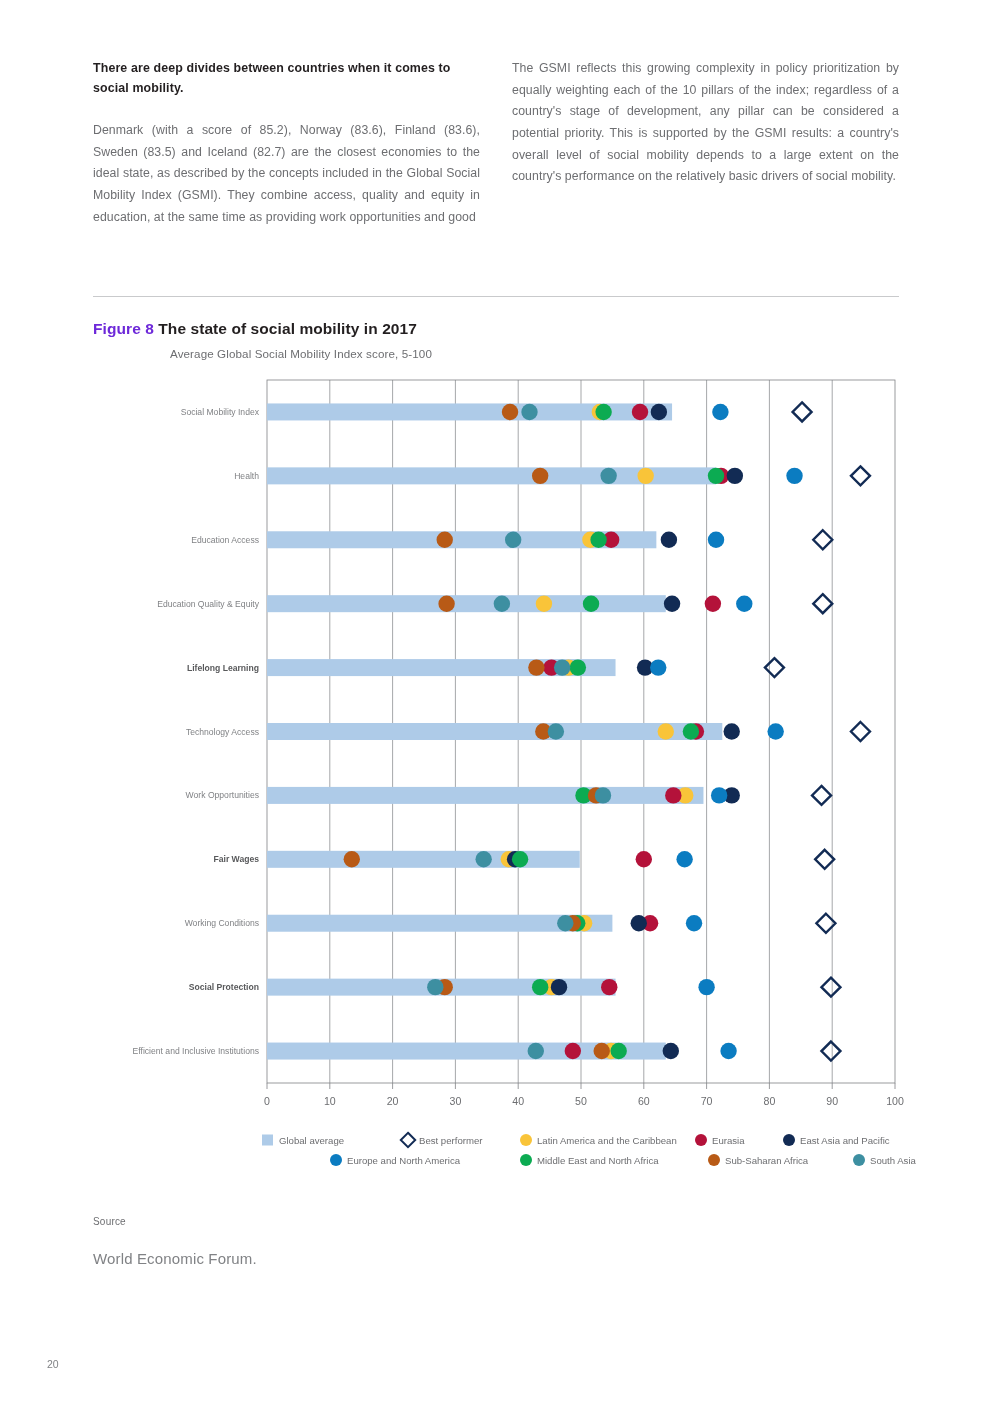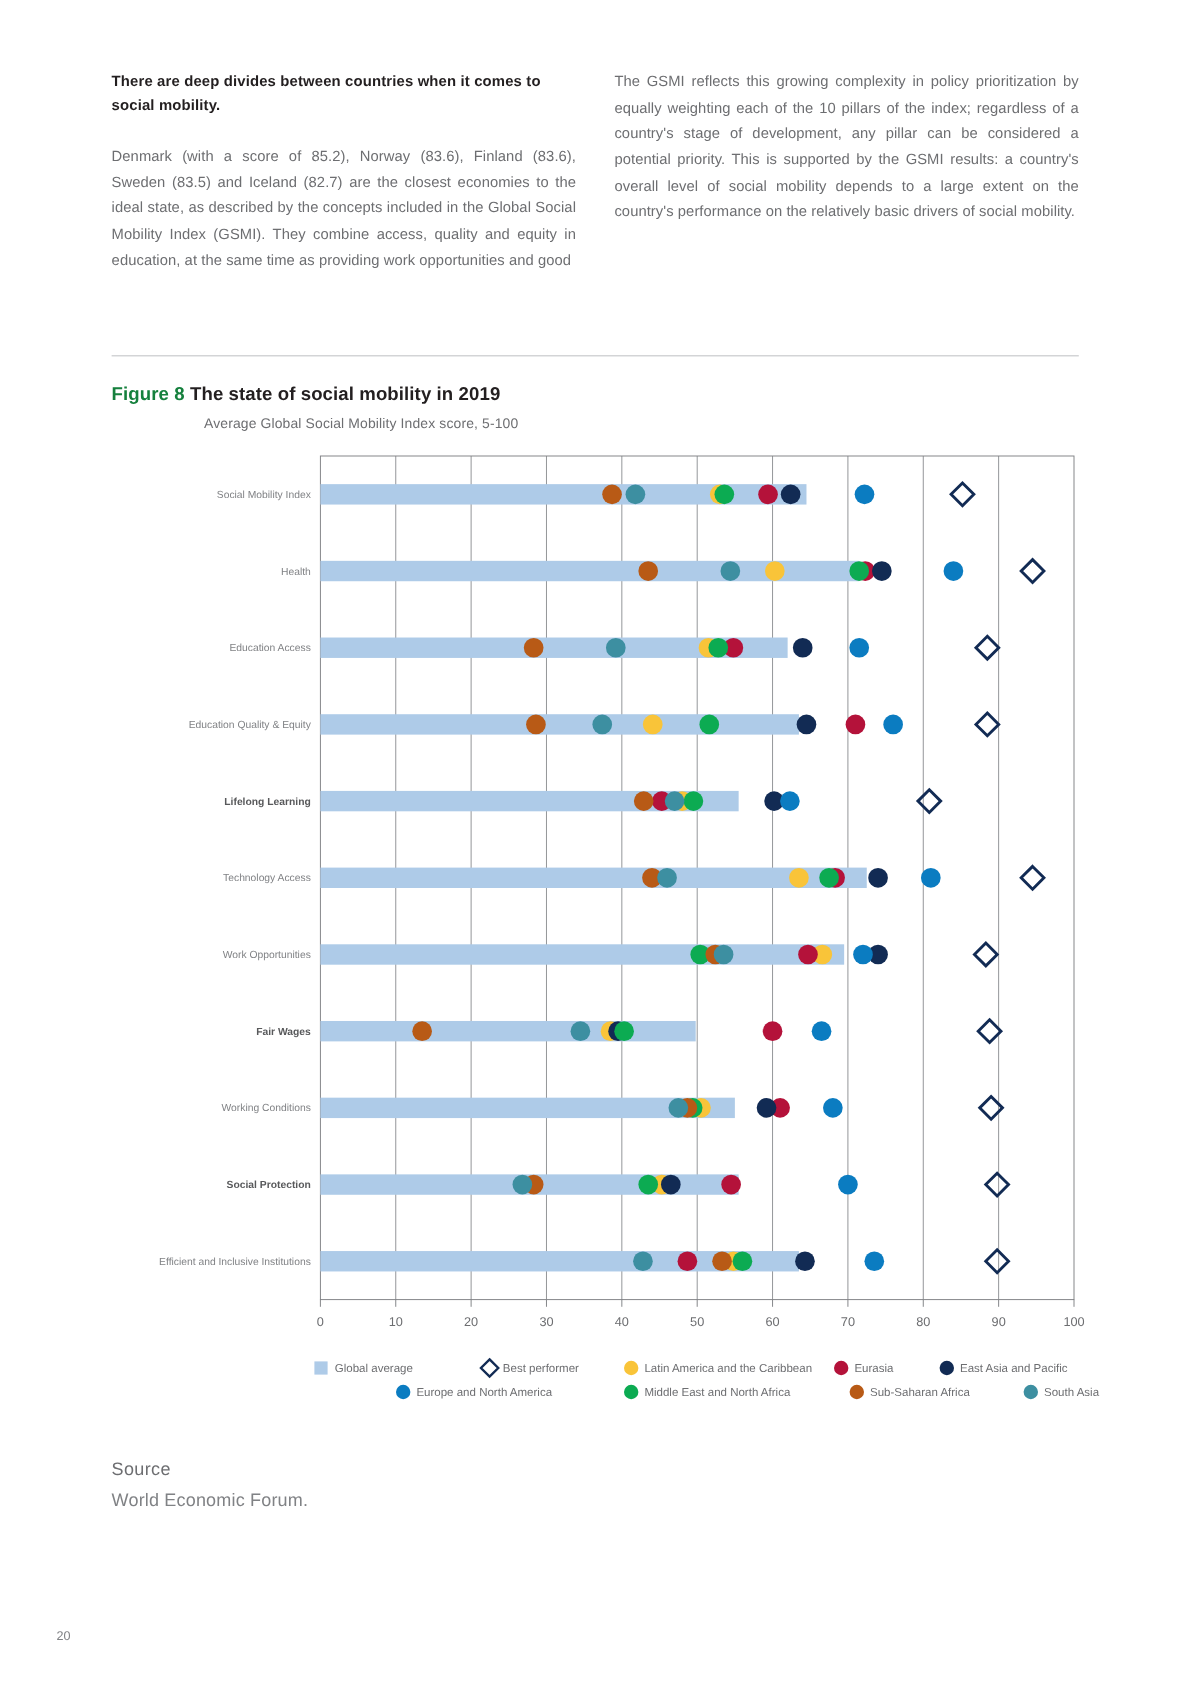--- a/index.html
+++ b/index.html
@@ -64,21 +64,21 @@
   
   .fig-head {
     position: absolute;
     left: 93px;
     top: 320px;
     font-size: 15.5px;
     font-weight: bold;
     color: #231f20;
     letter-spacing: .005em;
   }
-  .fig-head .figno { color: #15803d; }
+  .fig-head .figno { color: #6d28d9; }
   .fig-sub {
     position: absolute;
     left: 170px;
     top: 347px;
     font-size: 11.6px;
     color: #6d6e71;
     letter-spacing: .01em;
   }
 
   
@@ -109,24 +109,24 @@
     fill: #6d6e71;
   }
 
   
   .source-block {
     position: absolute;
     left: 93px;
     top: 1216px;
   }
   .source-title {
-    font-size: 15px;
+    font-size: 10px;
     color: #6d6e71;
     letter-spacing: .02em;
-    margin-bottom: 9px;
+    margin-bottom: 23px;
   }
   .source-body {
     font-size: 15px;
     color: #808285;
     letter-spacing: .01em;
   }
 
   .pageno {
     position: absolute;
     left: 47px;
@@ -147,21 +147,21 @@
     </div>
     <div class="col right">
       <p class="body">The GSMI reflects this growing complexity in policy prioritization by equally weighting each of the 10 pillars of the index; regardless of a country's stage of development, any pillar can be considered a potential priority. This is supported by the GSMI results: a country's overall level of social mobility depends to a large extent on the country's performance on the relatively basic drivers of social mobility.</p>
     </div>
   </div>
 
   <div class="divider"></div>
 
   <div class="fig-head">
     <span class="figno">Figure 8</span>
-    <span>The state of social mobility in 2019</span>
+    <span>The state of social mobility in 2017</span>
   </div>
   <div class="fig-sub">Average Global Social Mobility Index score, 5-100</div>
 
   <div class="chart-wrap">
     <svg class="chart" width="992" height="1403" id="chart-svg" xmlns="http://www.w3.org/2000/svg">
         <g>
           <rect x="267" y="380" width="628" height="703" fill="none" stroke="#808285" stroke-width="0.8"></rect>
         </g>
         <g>
           <line x1="267" y1="1083" x2="267" y2="1089" stroke="#808285" stroke-width="0.8"></line>

